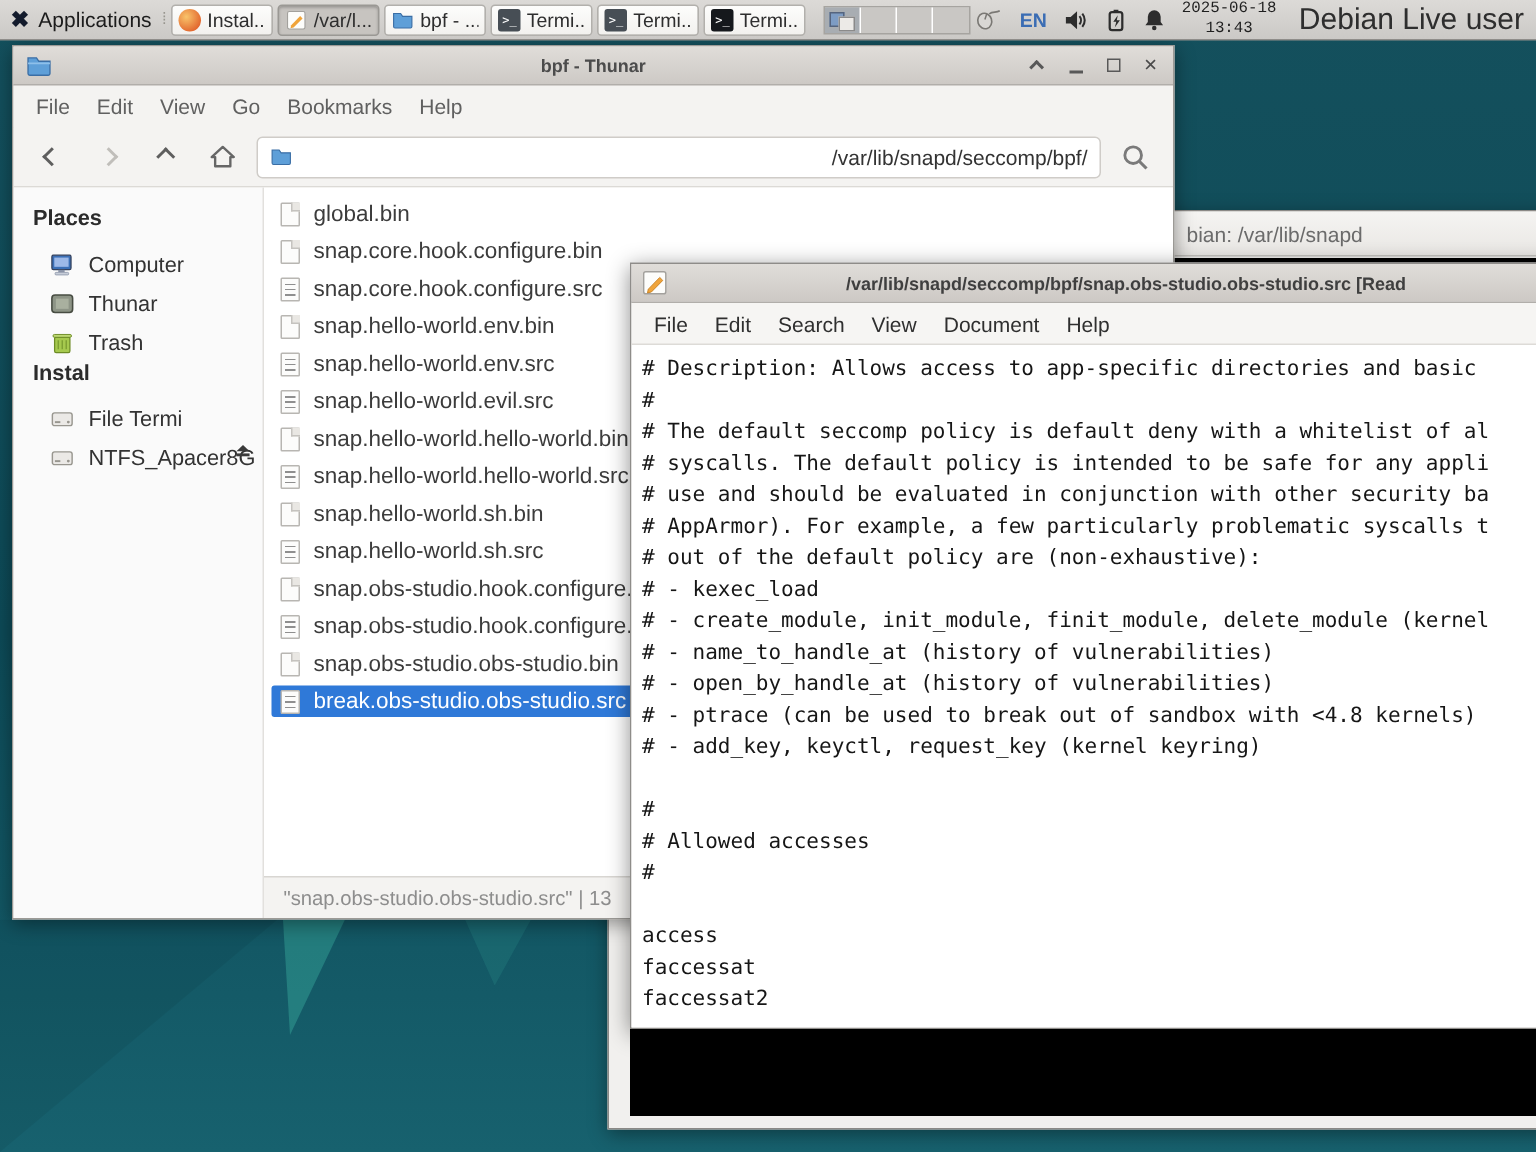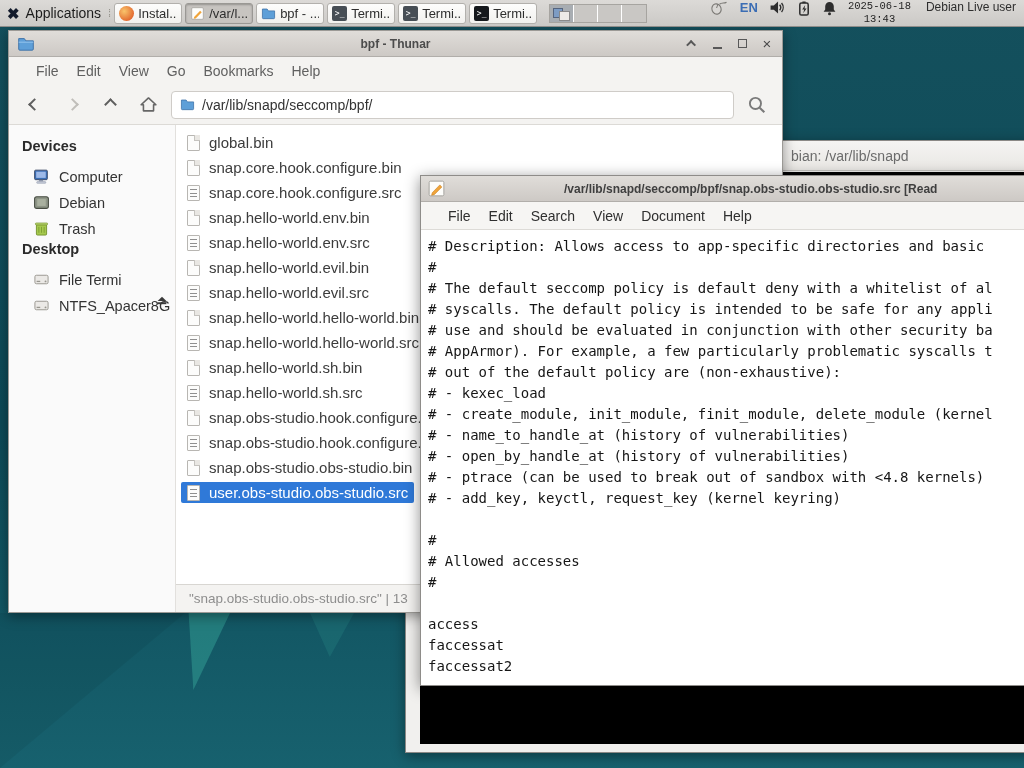--- a/index.html
+++ b/index.html
@@ -34,54 +34,54 @@
   .mini { width:15px; height:15px; flex:none; display:inline-flex; align-items:center; justify-content:center; }
   .mini.installer { border-radius:50%; background:radial-gradient(circle at 35% 35%, #f9c46b, #e2672e 75%); }
   .mini.term { background:#474e55; border-radius:2px; color:#fff; font-size:8px; font-family:"DejaVu Sans Mono",monospace; }
   .mini.term.dark { background:#15181c; }
   .pager { display:flex; margin-left:12px; height:19px; border:1px solid #a6a4a0; }
   .pager .ws { width:24px; height:100%; background:#c9c7c4; border-right:1px solid #fff; position:relative; }
   .pager .ws:last-child { border-right:none; }
   .pager .ws.active { background:#a8adb2; }
   .pager .ws.active .w1 { position:absolute; left:3px; top:3px; width:10px; height:10px; background:#7d9cc4; border:1px solid #55647e; }
   .pager .ws.active .w2 { position:absolute; left:9px; top:6px; width:11px; height:10px; background:#eceae7; border:1px solid #8a8a8a; }
-  #tray { display:flex; gap:11px; margin-left:auto; }
+  #tray { display:flex; align-items:center; gap:11px; margin-left:auto; }
   .kbd-layout { color:#3b6db4; font-weight:bold; font-size:13px; }
   .clock { text-align:center; font-size:10.5px; line-height:1.2; color:#1f1f1f;font-family:Liberation Mono, monospace; }
-  .panel-user { font-size:12px; color:#2e2e2e; margin:0 8px 0 4px; }
+  .panel-user { font-size:20px; color:#2e2e2e; margin:0 8px 0 4px; }
 
   
   .titlebar { height:26px; background:linear-gradient(#e0ddd9,#cdc9c5); border-bottom:1px solid #b1aeaa;
               display:flex; align-items:center; position:relative; }
   .titlebar .wtitle { font-size:12px; font-weight:bold; color:#4c4c4c; white-space:nowrap; }
   .winctrls { position:absolute; right:8px; top:0; height:100%; display:flex; align-items:center; gap:11px; }
   .wc { width:14px; height:14px; display:inline-flex; align-items:center; justify-content:center; color:#555; }
   .chev-up { width:7px; height:7px; border-left:2px solid #585858; border-top:2px solid #585858; transform:rotate(45deg) translateY(2px); }
   .minimize-glyph { width:9px; height:2px; background:#585858; margin-top:8px; }
   .maximize-glyph { width:9px; height:9px; border:1.5px solid #585858; }
   .close-glyph { font-size:15px; color:#4a4a4a; line-height:1; }
 
   
   #thunar { position:absolute; left:8px; top:30px; width:775px; height:583px; z-index:10;
             background:#f4f3f1; border:1px solid #9c9a96; box-shadow:0 3px 12px rgba(0,0,0,.4);
             display:flex; flex-direction:column; }
   #thunar .wtitle { margin:0 auto; }
   .thunar-titleicon { position:absolute; left:8px; top:4px; }
-  .menubar { height:28px; display:flex; align-items:center; padding-left:18px; background:#f4f3f1; }
+  .menubar { height:28px; display:flex; align-items:center; padding-left:6px; background:#f4f3f1; }
   .menubar .mi { padding:3px 9px; font-size:14px; color:#606060; }
   #mousepad .menubar .mi { color:#2f2f2f; }
   .toolbar { height:40px; display:flex; align-items:center; gap:8px; padding:0 10px; background:#f4f3f1;
              border-bottom:1px solid #dcdad6; }
   .navbtn { width:30px; height:28px; display:flex; align-items:center; justify-content:center; }
   .chev { width:9px; height:9px; border-left:2.5px solid #5e5e5e; border-bottom:2.5px solid #5e5e5e; }
   .chev.left { transform:rotate(45deg); }
   .chev.right { transform:rotate(225deg); border-color:#c0beba; }
   .chev.up { transform:rotate(135deg); }
   .pathbar { flex:1; height:28px; border:1px solid #cfccc8; border-radius:4px; background:#fff;
-             display:flex; align-items:center; gap:7px; padding:0 8px; }
+             display:flex; align-items:center; gap:7px; padding:0 8px;justify-content:space-between; }
   .pathbar .ptext { font-size:14px; color:#333; }
   .thunar-body { flex:1; display:flex; min-height:0; }
   .sidebar { width:167px; background:#fafafa; border-right:1px solid #e2e0dd; padding-top:9px; overflow:hidden; }
   .side-header { font-size:14.5px; font-weight:bold; color:#2b2b2b; padding:4px 0 5px 13px; }
   .side-item { display:flex; align-items:flex-end; gap:9px; height:26px; padding-left:24px; font-size:14.5px; color:#333; position:relative; }
   .side-item .eject { position:absolute; right:6px; top:5px; }
   .filepane { flex:1; background:#fff; display:flex; flex-direction:column; }
   .filelist { flex:1; padding-top:7px; overflow:hidden; }
   .file-row { display:flex; align-items:center; gap:9px; height:21px; padding:2px 6px; margin:0 0 4px 5px;
               width:max-content; border-radius:2px; font-size:15px; color:#3c3c3c; }
@@ -192,46 +192,46 @@
       <span class="navbtn">
         <svg width="20" height="20" viewBox="0 0 18 18">
             <circle cx="7.6" cy="7.6" r="5" fill="none" stroke="#7a7a7a" stroke-width="1.7"></circle>
             <line x1="11.4" y1="11.4" x2="15.6" y2="15.6" stroke="#7a7a7a" stroke-width="1.9"></line>
           </svg>
       </span>
     </div>
 
     <div class="thunar-body">
       <div class="sidebar">
-        <div class="side-header">Devices</div>
+        <div class="side-header">Places</div>
         <div class="side-item">
           <svg width="17" height="17" viewBox="0 0 16 16">
               <rect x="1.5" y="2" width="12" height="9" rx="1" fill="#3b6fb6" stroke="#33405c" stroke-width="0.8"></rect>
               <rect x="3" y="3.5" width="9" height="5.8" fill="#9db9e8"></rect>
               <rect x="5.5" y="11.2" width="4" height="1.5" fill="#8a94a8"></rect>
               <rect x="3.5" y="12.8" width="8.5" height="1.6" rx="0.6" fill="#c7cdd8" stroke="#8a94a8" stroke-width="0.5"></rect>
             </svg>
           <span>Computer</span>
         </div>
         <div class="side-item">
           <svg width="17" height="17" viewBox="0 0 16 16">
               <rect x="1.5" y="2.5" width="13" height="11" rx="2" fill="#8d9486" stroke="#474c42" stroke-width="1"></rect>
               <rect x="4" y="4.8" width="8" height="6.4" fill="#a9b09f"></rect>
             </svg>
-          <span>Debian</span>
+          <span>Thunar</span>
         </div>
         <div class="side-item">
           <svg width="17" height="17" viewBox="0 0 16 16">
               <rect x="3.2" y="4.4" width="9.6" height="9.8" rx="1" fill="#a6c94e" stroke="#6d8c25" stroke-width="0.8"></rect>
               <rect x="2.2" y="2.8" width="11.6" height="1.8" rx="0.9" fill="#bdd873" stroke="#6d8c25" stroke-width="0.6"></rect>
               <path d="M5.5 6.5 v5.5 M8 6.5 v5.5 M10.5 6.5 v5.5" stroke="#7ea032" stroke-width="0.9"></path>
             </svg>
           <span>Trash</span>
         </div>
-        <div class="side-header">Desktop</div>
+        <div class="side-header">Instal</div>
         <div class="side-item">
           <svg width="17" height="17" viewBox="0 0 16 16">
               <rect x="1.8" y="4" width="12.4" height="8" rx="1.4" fill="#ebe9e6" stroke="#98968f" stroke-width="0.9"></rect>
               <rect x="3.4" y="9.2" width="3.4" height="1.2" fill="#98968f"></rect>
               <circle cx="11.8" cy="9.8" r="0.9" fill="#98968f"></circle>
             </svg>
           <span>File Termi</span>
         </div>
         <div class="side-item">
           <svg width="17" height="17" viewBox="0 0 16 16">
@@ -270,24 +270,20 @@
             <div class="file-row">
               <span class="file-icon" data-type="bin"></span>
               <span>snap.hello-world.env.bin</span>
             </div>
 
             <div class="file-row">
               <span class="file-icon" data-type="src"></span>
               <span>snap.hello-world.env.src</span>
             </div>
 
-            <div class="file-row">
-              <span class="file-icon" data-type="bin"></span>
-              <span>snap.hello-world.evil.bin</span>
-            </div>
 
             <div class="file-row">
               <span class="file-icon" data-type="src"></span>
               <span>snap.hello-world.evil.src</span>
             </div>
 
             <div class="file-row">
               <span class="file-icon" data-type="bin"></span>
               <span>snap.hello-world.hello-world.bin</span>
             </div>
@@ -317,21 +313,21 @@
               <span>snap.obs-studio.hook.configure.src</span>
             </div>
 
             <div class="file-row">
               <span class="file-icon" data-type="bin"></span>
               <span>snap.obs-studio.obs-studio.bin</span>
             </div>
 
             <div class="file-row selected">
               <span class="file-icon" data-type="src"></span>
-              <span>user.obs-studio.obs-studio.src</span>
+              <span>break.obs-studio.obs-studio.src</span>
             </div>
           </div>
         <div class="statusbar">
           <span>"snap.obs-studio.obs-studio.src" | 13</span>
         </div>
       </div>
     </div>
   </div>
 
   <div id="mousepad">

